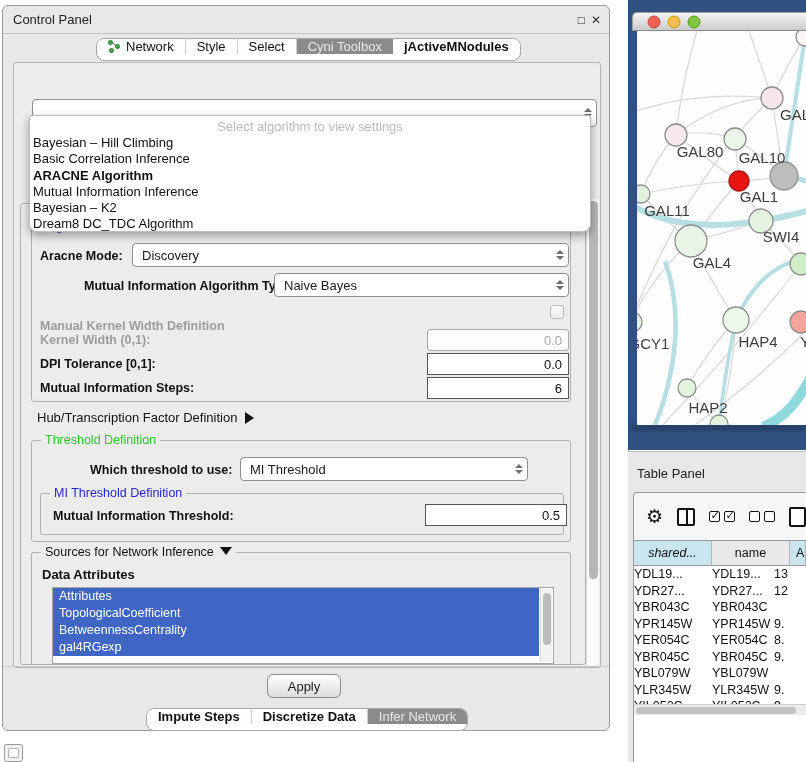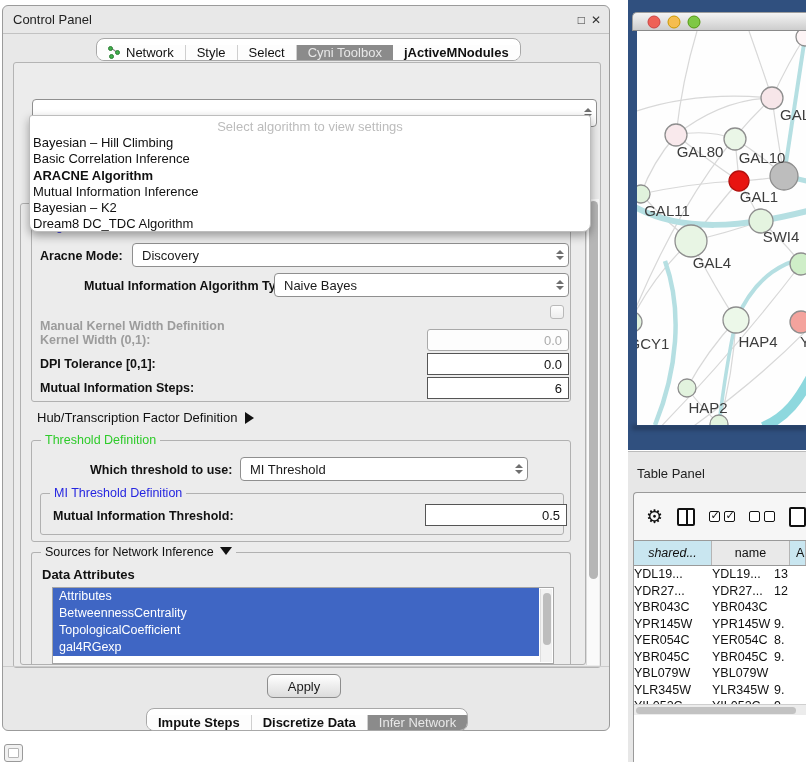--- a/index.html
+++ b/index.html
@@ -7,21 +7,21 @@
     font-family:"Liberation Sans","DejaVu Sans",sans-serif; color:#1b1b1b; }
 
   
   #control-panel { position:absolute; left:2px; top:5px; width:608px; height:726px;
     background:#e8e8e8; border:1px solid #9b9b9b; border-radius:6px; }
   .cp-title { position:absolute; left:10px; top:6px; font-size:13px; color:#222; }
   .cp-winbtn { position:absolute; top:7px; font-size:12px; color:#333; cursor:default; }
   .cp-title-sep { position:absolute; left:0; top:27px; width:100%; height:1px; background:#c2c2c2; }
 
   
-  .tabbar { position:absolute; display:flex; align-items:flex-end; height:23px;
+  .tabbar { position:absolute; display:flex; align-items:flex-start; height:23px;
     background:#ffffff; border:1px solid #a8a8a8; border-radius:8px; overflow:hidden; }
   .tab { display:flex; align-items:center; gap:5px; padding:0 11px; font-size:13px;
     color:#111; background:#fdfdfd; border-right:1px solid #cfcfcf; cursor:default; white-space:nowrap; }
   .tab:last-child { border-right:none; }
   .tab.selected { background:#8b8b8b; color:#e8e8e8; border-right:none; }
   .tab.strong { font-weight:bold; }
   .net-ico { width:13px; height:13px; display:inline-block; position:relative; }
   .net-ico i { position:absolute; width:5px; height:5px; border-radius:50%; background:#3fae4a; border:1px solid #2c7d35; }
   .net-ico i:nth-child(1){ left:0; top:0; }
   .net-ico i:nth-child(2){ left:7px; top:4px; }
@@ -236,22 +236,22 @@
         </div>
       </div>
 
       <div class="group" style="left:10px; top:348px; width:540px; height:113px; border-bottom:none; border-radius:3px 3px 0 0;">
         <span class="group-label">
           <span>Sources for Network Inference</span><span class="tri-down"></span>
         </span>
         <div class="flabel" style="left:10px; top:14px; font-size:13px;">Data Attributes</div>
         <div id="attr-list" style="left:20px; top:34px; width:502px; height:77px;">
           <div class="attr-item">Attributes</div>
+          <div class="attr-item">TopologicalCoefficient</div>
           <div class="attr-item">BetweennessCentrality</div>
-          <div class="attr-item">TopologicalCoefficient</div>
           <div class="attr-item">gal4RGexp</div>
           <div class="list-scroll">
               <div class="thumb"></div>
             </div>
         </div>
       </div>
     </div>
 
     <div id="vp-scroll">
       <div class="thumb"></div>

